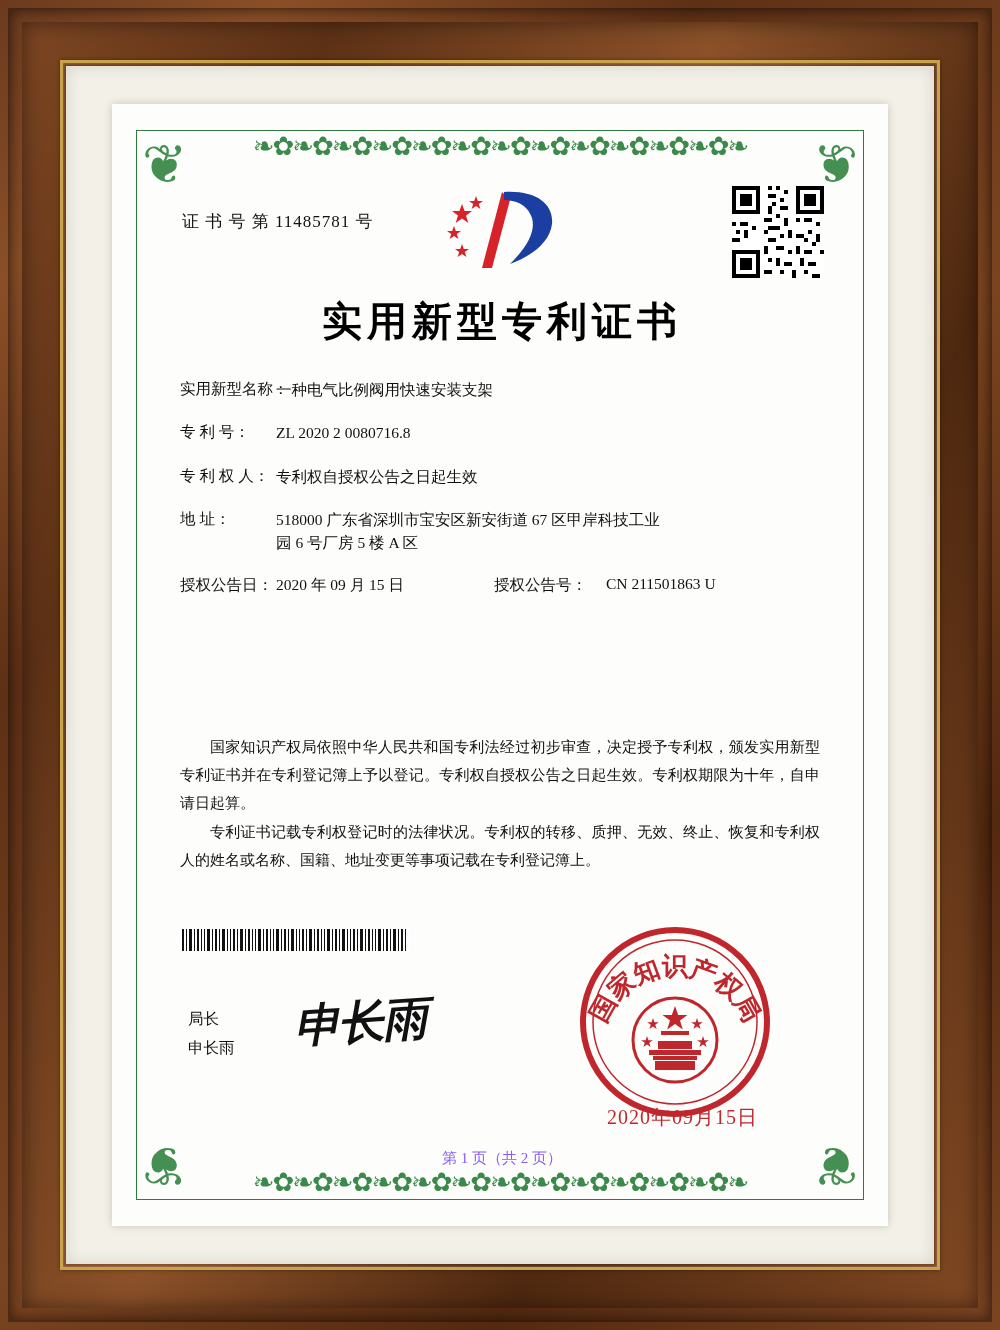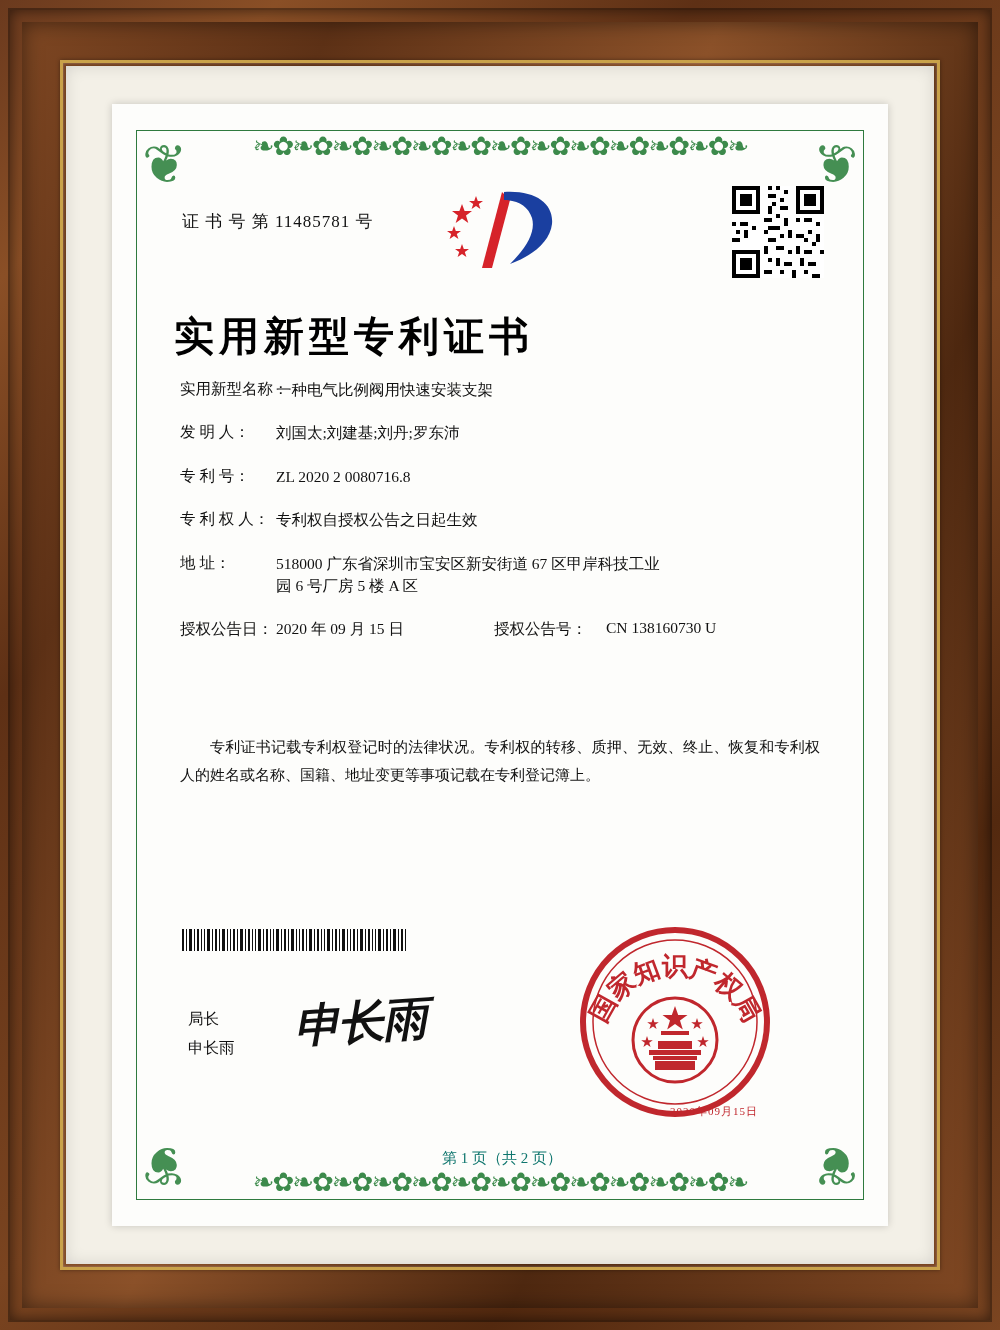--- a/index.html
+++ b/index.html
@@ -64,21 +64,21 @@
 
   
   .content{position:absolute;left:62px;top:70px;right:58px;bottom:60px;}
   .cert-no{
     font-size:17px;color:#111;letter-spacing:1px;
     position:absolute;left:8px;top:36px;
   }
   .logo{position:absolute;left:50%;top:8px;transform:translateX(-50%);width:140px;height:95px;}
   .qr{position:absolute;right:6px;top:12px;width:92px;height:92px;}
   .title{
-    position:absolute;left:0;right:0;top:135px;text-align:left;
+    position:absolute;left:0;right:0;top:120px;text-align:center;
     font-size:40px;font-weight:bold;letter-spacing:5px;color:#000;
     font-family:"DejaVu Serif","Liberation Serif",serif;
   }
   .fields{position:absolute;left:6px;right:6px;top:205px;}
   .row{display:flex;align-items:flex-start;margin-bottom:21px;font-size:15.5px;color:#111;}
   .lbl{width:96px;flex:none;letter-spacing:0px;white-space:nowrap;}
   .val{flex:1;line-height:1.45;}
   .val .l2{display:block;}
   .row-two{display:flex;align-items:flex-start;font-size:15.5px;color:#111;margin-bottom:36px;}
   .half-lbl{width:96px;flex:none;}
@@ -89,23 +89,23 @@
   .barcode{position:absolute;left:6px;top:755px;width:230px;height:22px;}
   .sign-block{position:absolute;left:14px;top:830px;font-size:15.5px;color:#111;line-height:1.9;}
   .signature{
     position:absolute;left:120px;top:818px;
     font-family:"DejaVu Serif","Liberation Serif",serif;
     font-size:46px;color:#111;transform:rotate(-4deg);
     font-style:italic;font-weight:bold;letter-spacing:-2px;
   }
   .seal{position:absolute;right:55px;top:748px;width:200px;height:200px;}
   .seal-date{
-    position:absolute;right:72px;top:930px;font-size:11px;color:#c0272d;letter-spacing:1px;
-  }
-  .page-no{position:absolute;left:0;right:0;bottom:-2px;text-align:center;font-size:15px;color:#0f766e;margin-top:18px;}
+    position:absolute;right:72px;top:930px;font-size:20px;color:#c0272d;letter-spacing:1px;
+  }
+  .page-no{position:absolute;left:0;right:0;bottom:-2px;text-align:center;font-size:15px;color:#8b5cf6;margin-top:18px;}
 </style>
 </head>
 <body>
 
 <div class="frame">
   <div class="frame-bevel-outer"></div>
   <div class="frame-inner-wood"></div>
   <div class="gold-line"></div>
   <div class="mat"></div>
 
@@ -207,47 +207,44 @@
       </div>
 
       <div class="title">实用新型专利证书</div>
 
       <div class="fields">
         <div class="row">
           <div class="lbl">实用新型名称：</div>
           <div class="val">一种电气比例阀用快速安装支架</div>
         </div>
         <div class="row">
-          <div class="lbl">发 明 人：</div>
-          <div class="val">刘国太;刘建基;刘丹;罗东沛</div>
-        </div>
-        <div class="row">
           <div class="lbl">专 利 号：</div>
           <div class="val">ZL 2020 2 0080716.8</div>
         </div>
         <div class="row">
           <div class="lbl">专 利 权 人：</div>
           <div class="val">专利权自授权公告之日起生效</div>
         </div>
         <div class="row">
           <div class="lbl">地 址：</div>
           <div class="val">
             <span>518000  广东省深圳市宝安区新安街道 67 区甲岸科技工业</span>
             <span class="l2">园 6 号厂房 5 楼 A 区</span>
           </div>
         </div>
         <div class="row-two">
           <div class="half-lbl">授权公告日：</div>
           <div class="half-val">2020 年 09 月 15 日</div>
           <div class="half-lbl2">授权公告号：</div>
-          <div class="half-val">CN 138160730 U</div>
+          <div class="half-val">CN 211501863 U</div>
         </div>
       </div>
 
       <div class="paras">
+        <p>国家知识产权局依照中华人民共和国专利法经过初步审查，决定授予专利权，颁发实用新型专利证书并在专利登记簿上予以登记。专利权自授权公告之日起生效。专利权期限为十年，自申请日起算。</p>
         <p>专利证书记载专利权登记时的法律状况。专利权的转移、质押、无效、终止、恢复和专利权人的姓名或名称、国籍、地址变更等事项记载在专利登记簿上。</p>
       </div>
 
       <div class="barcode">
         <svg viewBox="0 0 230 22" width="230" height="22" shape-rendering="crispEdges">
           <rect width="230" height="22" fill="#fff"></rect>
           <g fill="#111">
             <rect x="2" y="0" width="2" height="22"></rect>
               <rect x="6" y="0" width="1" height="22"></rect>
             <rect x="9" y="0" width="3" height="22"></rect>

